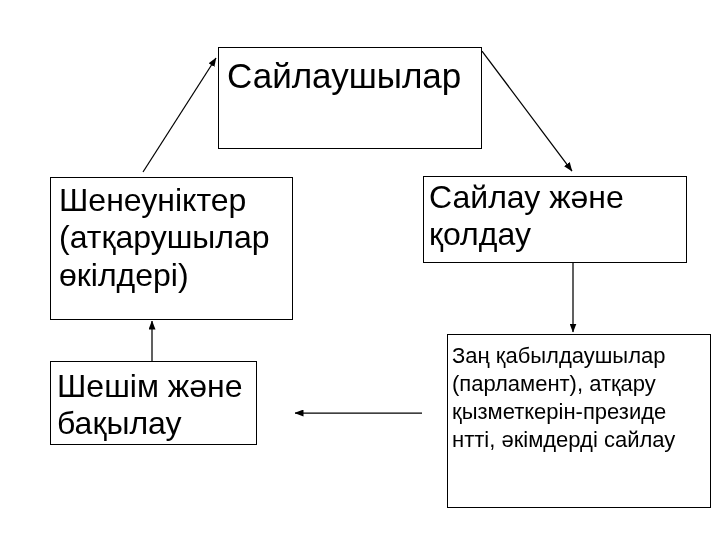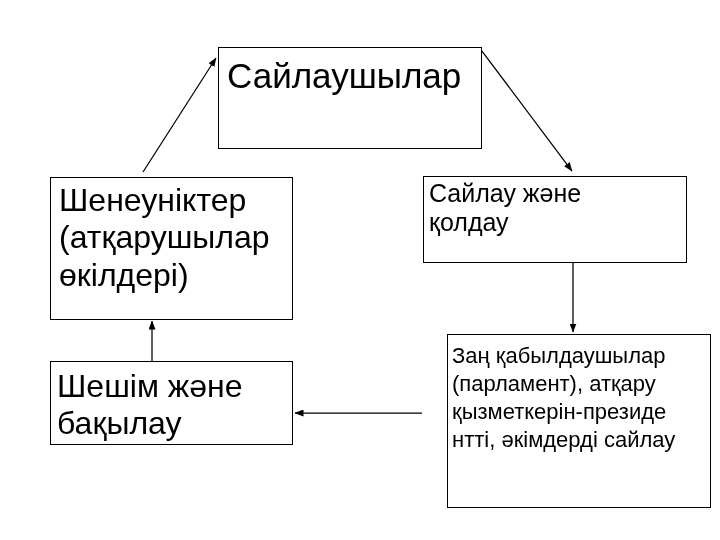--- a/index.html
+++ b/index.html
@@ -34,24 +34,24 @@
   .box-voters {
     left: 218px; top: 47px; width: 264px; height: 102px;
     font-size: 35px; line-height: 1.15; padding: 8px 8px;
   }
   .box-officials {
     left: 50px; top: 177px; width: 243px; height: 143px;
     font-size: 32px; line-height: 1.17; padding: 4px 8px;
   }
   .box-election {
     left: 423px; top: 176px; width: 264px; height: 87px;
-    font-size: 25px; line-height: 1.17; padding: 2px 5px;
+    font-size: 32px; line-height: 1.17; padding: 2px 5px;
   }
   .box-decision {
-    left: 50px; top: 361px; width: 243px; height: 84px;
+    left: 50px; top: 361px; width: 207px; height: 84px;
     font-size: 32px; line-height: 1.17; padding: 6px 6px;
   }
   .box-lawmakers {
     left: 447px; top: 334px; width: 264px; height: 174px;
     font-size: 22px; line-height: 28px; padding: 7px 4px;
   }
 </style>
 </head>
 <body>
 

